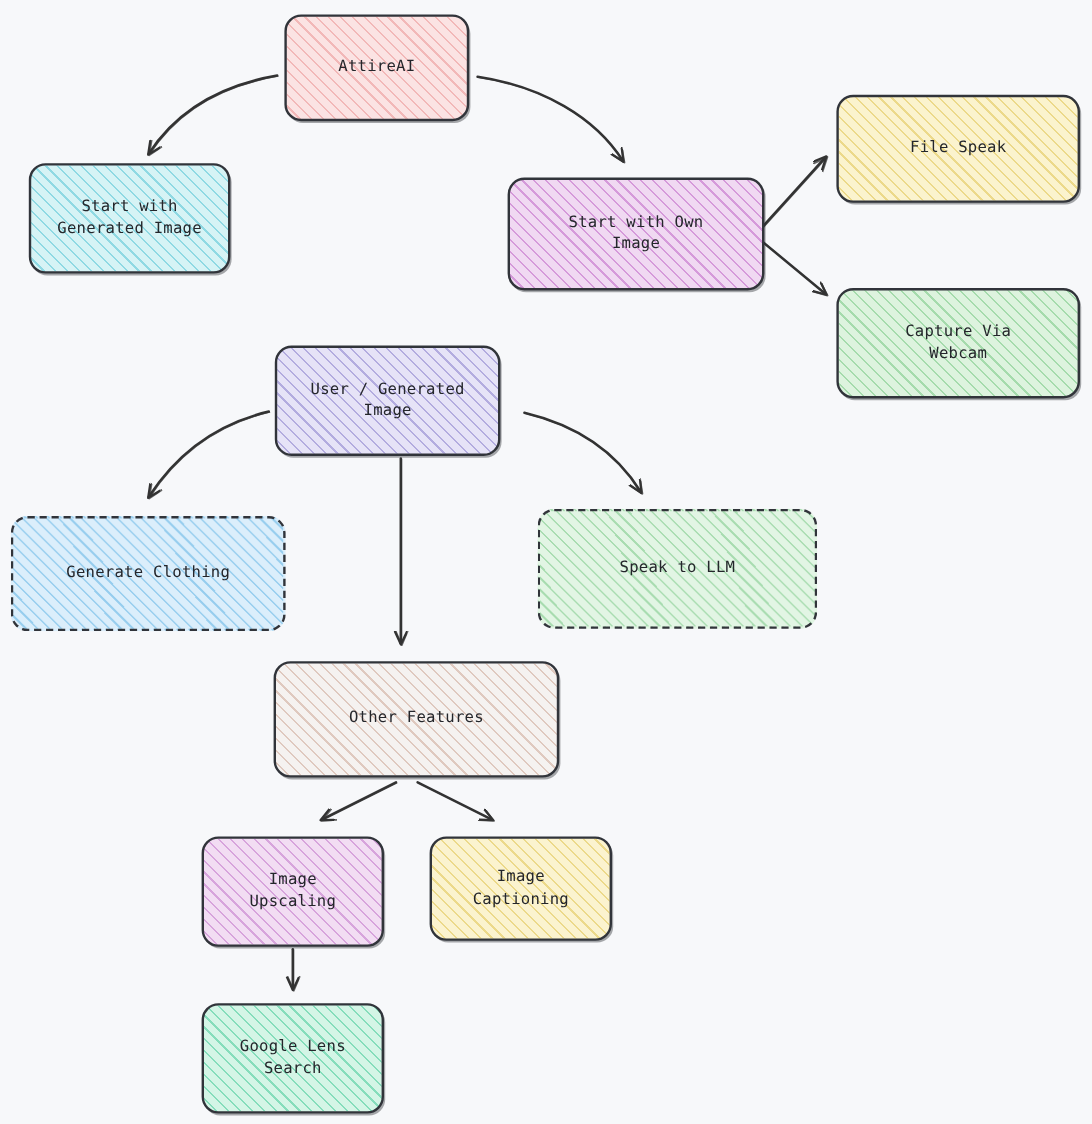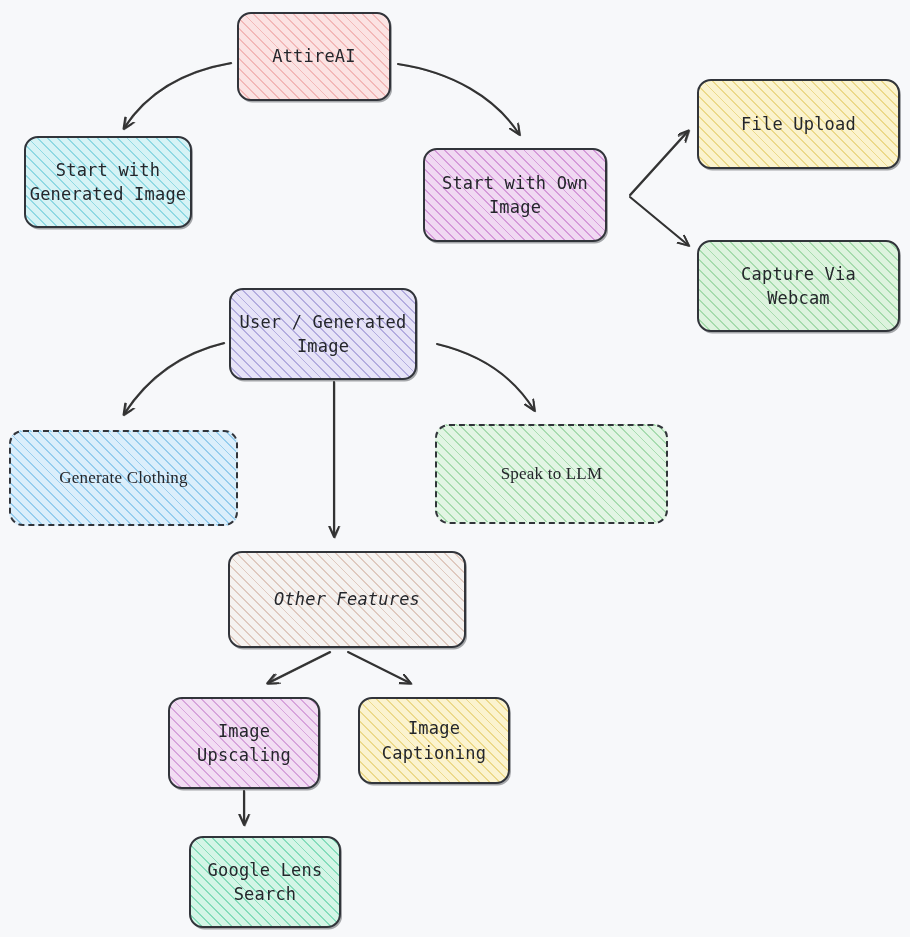--- a/index.html
+++ b/index.html
@@ -25,32 +25,31 @@
   .node {
     position: absolute;
     box-sizing: border-box;
     display: flex;
     align-items: center;
     justify-content: center;
     text-align: center;
     border: 2px solid #31343a;
     border-radius: 14px;
     color: #24262b;
-    font-size: 17px;
+    font-size: 13px;
     line-height: 1.42;
     letter-spacing: 0.2px;
     white-space: pre-line;
     z-index: 2;
     box-shadow: 1.5px 2px 0 -0.5px rgba(40,42,48,0.40);
   }
   .node.dashed {
     border-style: dashed;
     border-width: 2.4px;
     box-shadow: none;
-    font-family: Liberation Serif, serif;
   }
   .node .label {
     position: relative;
     z-index: 3;
   }
 </style>
 </head>
 <body>
 
 <div id="canvas">
@@ -88,31 +87,31 @@
         <path d="M 348,652 L 410,683" marker-end="url(#arrowhead2)" stroke="#333333" stroke-width="0.9" opacity="0.75" fill="none" transform="translate(0.8,0.6)"></path>
         <path d="M 244,791 L 244,824" marker-end="url(#arrowhead)" stroke="#333333"></path>
         <path d="M 244,791 L 244,824" marker-end="url(#arrowhead2)" stroke="#333333" stroke-width="0.9" opacity="0.75" fill="none" transform="translate(0.8,0.6)"></path>
       </g>
   </svg>
 
   <div id="node-layer">
       <div class="node" style="left: 237px; top: 12px; width: 154px; height: 89px; border-color: rgb(49, 52, 58); background: repeating-linear-gradient(45deg, rgb(242, 184, 184) 0px, rgb(242, 184, 184) 1.3px, rgb(251, 227, 227) 1.3px, rgb(251, 227, 227) 7px), rgb(251, 227, 227);"><span class="label">AttireAI</span></div>
       <div class="node" style="left: 24px; top: 136px; width: 168px; height: 92px; border-color: rgb(49, 52, 58); background: repeating-linear-gradient(45deg, rgb(143, 217, 227) 0px, rgb(143, 217, 227) 1.3px, rgb(214, 243, 245) 1.3px, rgb(214, 243, 245) 7px), rgb(214, 243, 245);"><span class="label">Start with
 Generated Image</span></div>
-      <div class="node" style="left: 423px; top: 148px; width: 184px; height: 94px; border-color: rgb(49, 52, 58); background: repeating-linear-gradient(45deg, rgb(213, 154, 218) 0px, rgb(213, 154, 218) 1.3px, rgb(240, 217, 242) 1.3px, rgb(240, 217, 242) 7px), rgb(240, 217, 242);"><span class="label">Start with Own
+      <div class="node" style="left: 423px; top: 148px; width: 214px; height: 94px; border-color: rgb(49, 52, 58); background: repeating-linear-gradient(45deg, rgb(213, 154, 218) 0px, rgb(213, 154, 218) 1.3px, rgb(240, 217, 242) 1.3px, rgb(240, 217, 242) 7px), rgb(240, 217, 242);"><span class="label">Start with Own
 Image</span></div>
-      <div class="node" style="left: 697px; top: 79px; width: 203px; height: 90px; border-color: rgb(49, 52, 58); background: repeating-linear-gradient(45deg, rgb(236, 217, 138) 0px, rgb(236, 217, 138) 1.3px, rgb(251, 243, 206) 1.3px, rgb(251, 243, 206) 7px), rgb(251, 243, 206);"><span class="label">File Upload</span></div>
+      <div class="node" style="left: 697px; top: 79px; width: 203px; height: 90px; border-color: rgb(49, 52, 58); background: repeating-linear-gradient(45deg, rgb(236, 217, 138) 0px, rgb(236, 217, 138) 1.3px, rgb(251, 243, 206) 1.3px, rgb(251, 243, 206) 7px), rgb(251, 243, 206);"><span class="label">File Speak</span></div>
       <div class="node" style="left: 697px; top: 209px; width: 203px; height: 92px; border-color: rgb(49, 52, 58); background: repeating-linear-gradient(45deg, rgb(165, 219, 172) 0px, rgb(165, 219, 172) 1.3px, rgb(221, 243, 222) 1.3px, rgb(221, 243, 222) 7px), rgb(221, 243, 222); margin-top: 31px;"><span class="label">Capture Via
 Webcam</span></div>
       <div class="node" style="left: 229px; top: 288px; width: 188px; height: 92px; border-color: rgb(49, 52, 58); background: repeating-linear-gradient(45deg, rgb(179, 172, 223) 0px, rgb(179, 172, 223) 1.3px, rgb(230, 227, 247) 1.3px, rgb(230, 227, 247) 7px), rgb(230, 227, 247);"><span class="label">User / Generated
 Image</span></div>
       <div class="node dashed" style="left: 9px; top: 430px; width: 229px; height: 96px; border-color: rgb(49, 52, 58); background: repeating-linear-gradient(45deg, rgb(150, 205, 238) 0px, rgb(150, 205, 238) 1.3px, rgb(219, 238, 251) 1.3px, rgb(219, 238, 251) 7px), rgb(219, 238, 251);"><span class="label">Generate Clothing</span></div>
-      <div class="node dashed" style="left: 435px; top: 424px; width: 233px; height: 100px; border-color: rgb(49, 52, 58); background: repeating-linear-gradient(45deg, rgb(168, 220, 176) 0px, rgb(168, 220, 176) 1.3px, rgb(226, 245, 228) 1.3px, rgb(226, 245, 228) 7px), rgb(226, 245, 228);"><span class="label">Speak to LLM</span></div>
-      <div class="node" style="left: 228px; top: 551px; width: 238px; height: 97px; border-color: rgb(49, 52, 58); background: repeating-linear-gradient(45deg, rgb(223, 201, 191) 0px, rgb(223, 201, 191) 1.3px, rgb(245, 242, 240) 1.3px, rgb(245, 242, 240) 7px), rgb(245, 242, 240); font-style: italic;"><span class="label">Other Features</span></div>
+      <div class="node dashed" style="left: 448px; top: 424px; width: 233px; height: 100px; border-color: rgb(49, 52, 58); background: repeating-linear-gradient(45deg, rgb(168, 220, 176) 0px, rgb(168, 220, 176) 1.3px, rgb(226, 245, 228) 1.3px, rgb(226, 245, 228) 7px), rgb(226, 245, 228);"><span class="label">Speak to LLM</span></div>
+      <div class="node" style="left: 228px; top: 551px; width: 238px; height: 97px; border-color: rgb(49, 52, 58); background: repeating-linear-gradient(45deg, rgb(223, 201, 191) 0px, rgb(223, 201, 191) 1.3px, rgb(245, 242, 240) 1.3px, rgb(245, 242, 240) 7px), rgb(245, 242, 240);"><span class="label">Other Features</span></div>
       <div class="node" style="left: 168px; top: 697px; width: 152px; height: 92px; border-color: rgb(49, 52, 58); background: repeating-linear-gradient(45deg, rgb(215, 164, 220) 0px, rgb(215, 164, 220) 1.3px, rgb(242, 221, 243) 1.3px, rgb(242, 221, 243) 7px), rgb(242, 221, 243);"><span class="label">Image
 Upscaling</span></div>
       <div class="node" style="left: 358px; top: 697px; width: 152px; height: 87px; border-color: rgb(49, 52, 58); background: repeating-linear-gradient(45deg, rgb(236, 217, 138) 0px, rgb(236, 217, 138) 1.3px, rgb(251, 243, 207) 1.3px, rgb(251, 243, 207) 7px), rgb(251, 243, 207);"><span class="label">Image
 Captioning</span></div>
-      <div class="node" style="left: 189px; top: 836px; width: 152px; height: 92px; border-color: rgb(49, 52, 58); background: repeating-linear-gradient(45deg, rgb(133, 221, 187) 0px, rgb(133, 221, 187) 1.3px, rgb(212, 245, 230) 1.3px, rgb(212, 245, 230) 7px), rgb(212, 245, 230);"><span class="label">Google Lens
+      <div class="node" style="left: 168px; top: 836px; width: 152px; height: 92px; border-color: rgb(49, 52, 58); background: repeating-linear-gradient(45deg, rgb(133, 221, 187) 0px, rgb(133, 221, 187) 1.3px, rgb(212, 245, 230) 1.3px, rgb(212, 245, 230) 7px), rgb(212, 245, 230);"><span class="label">Google Lens
 Search</span></div>
     </div>
 
 </div>
 
 </body></html>

